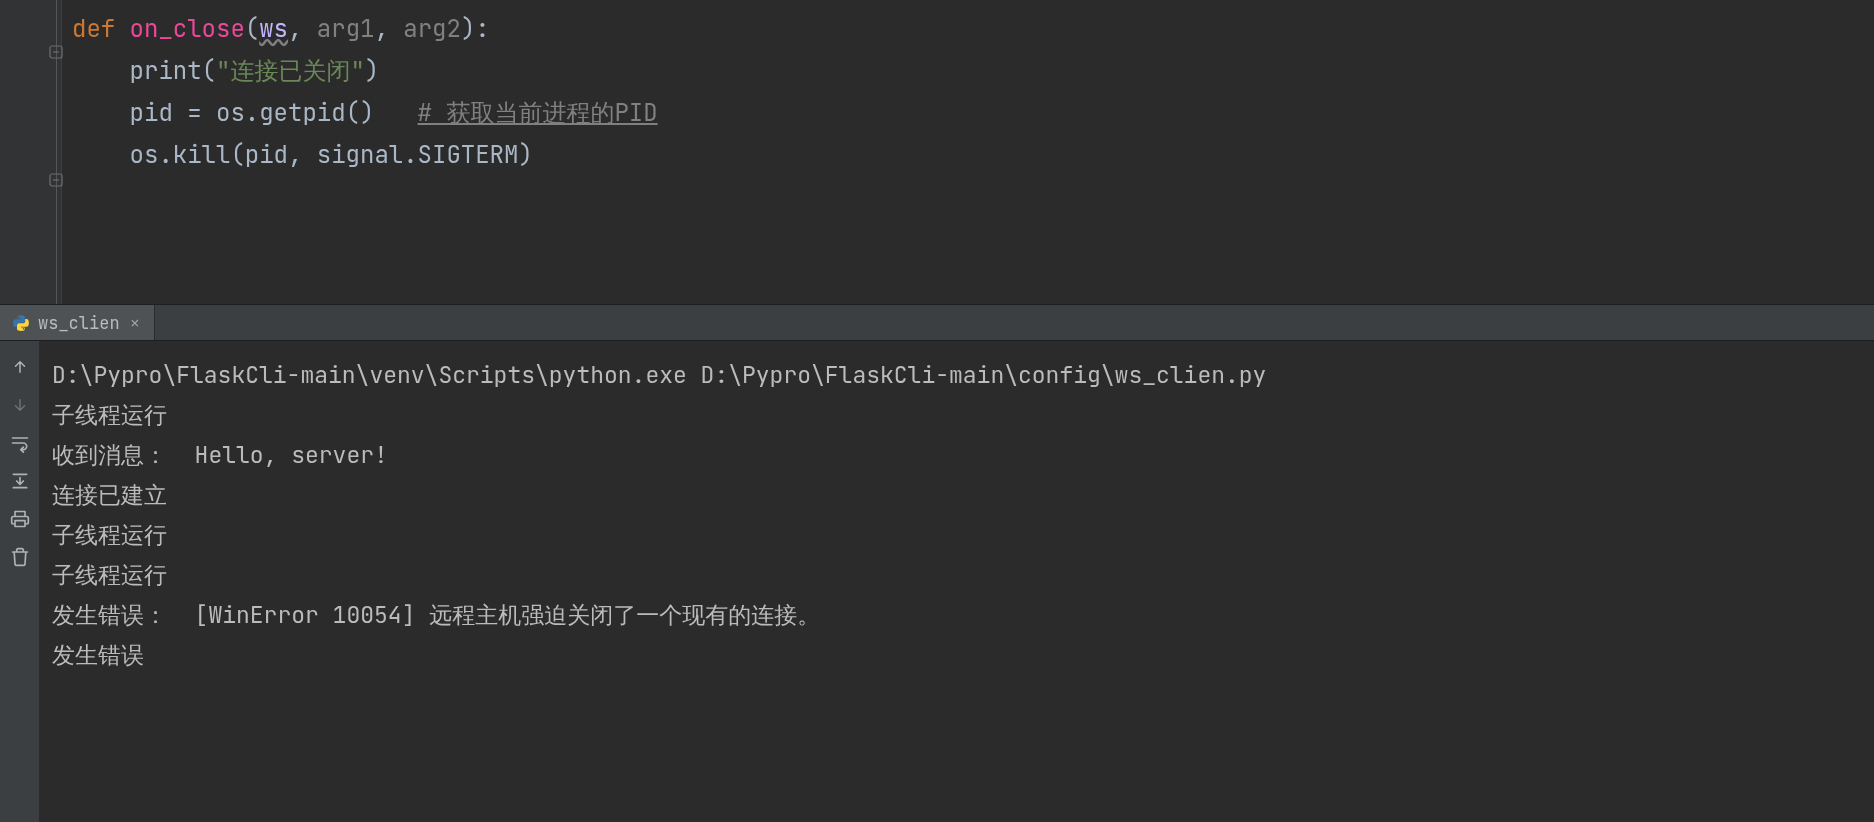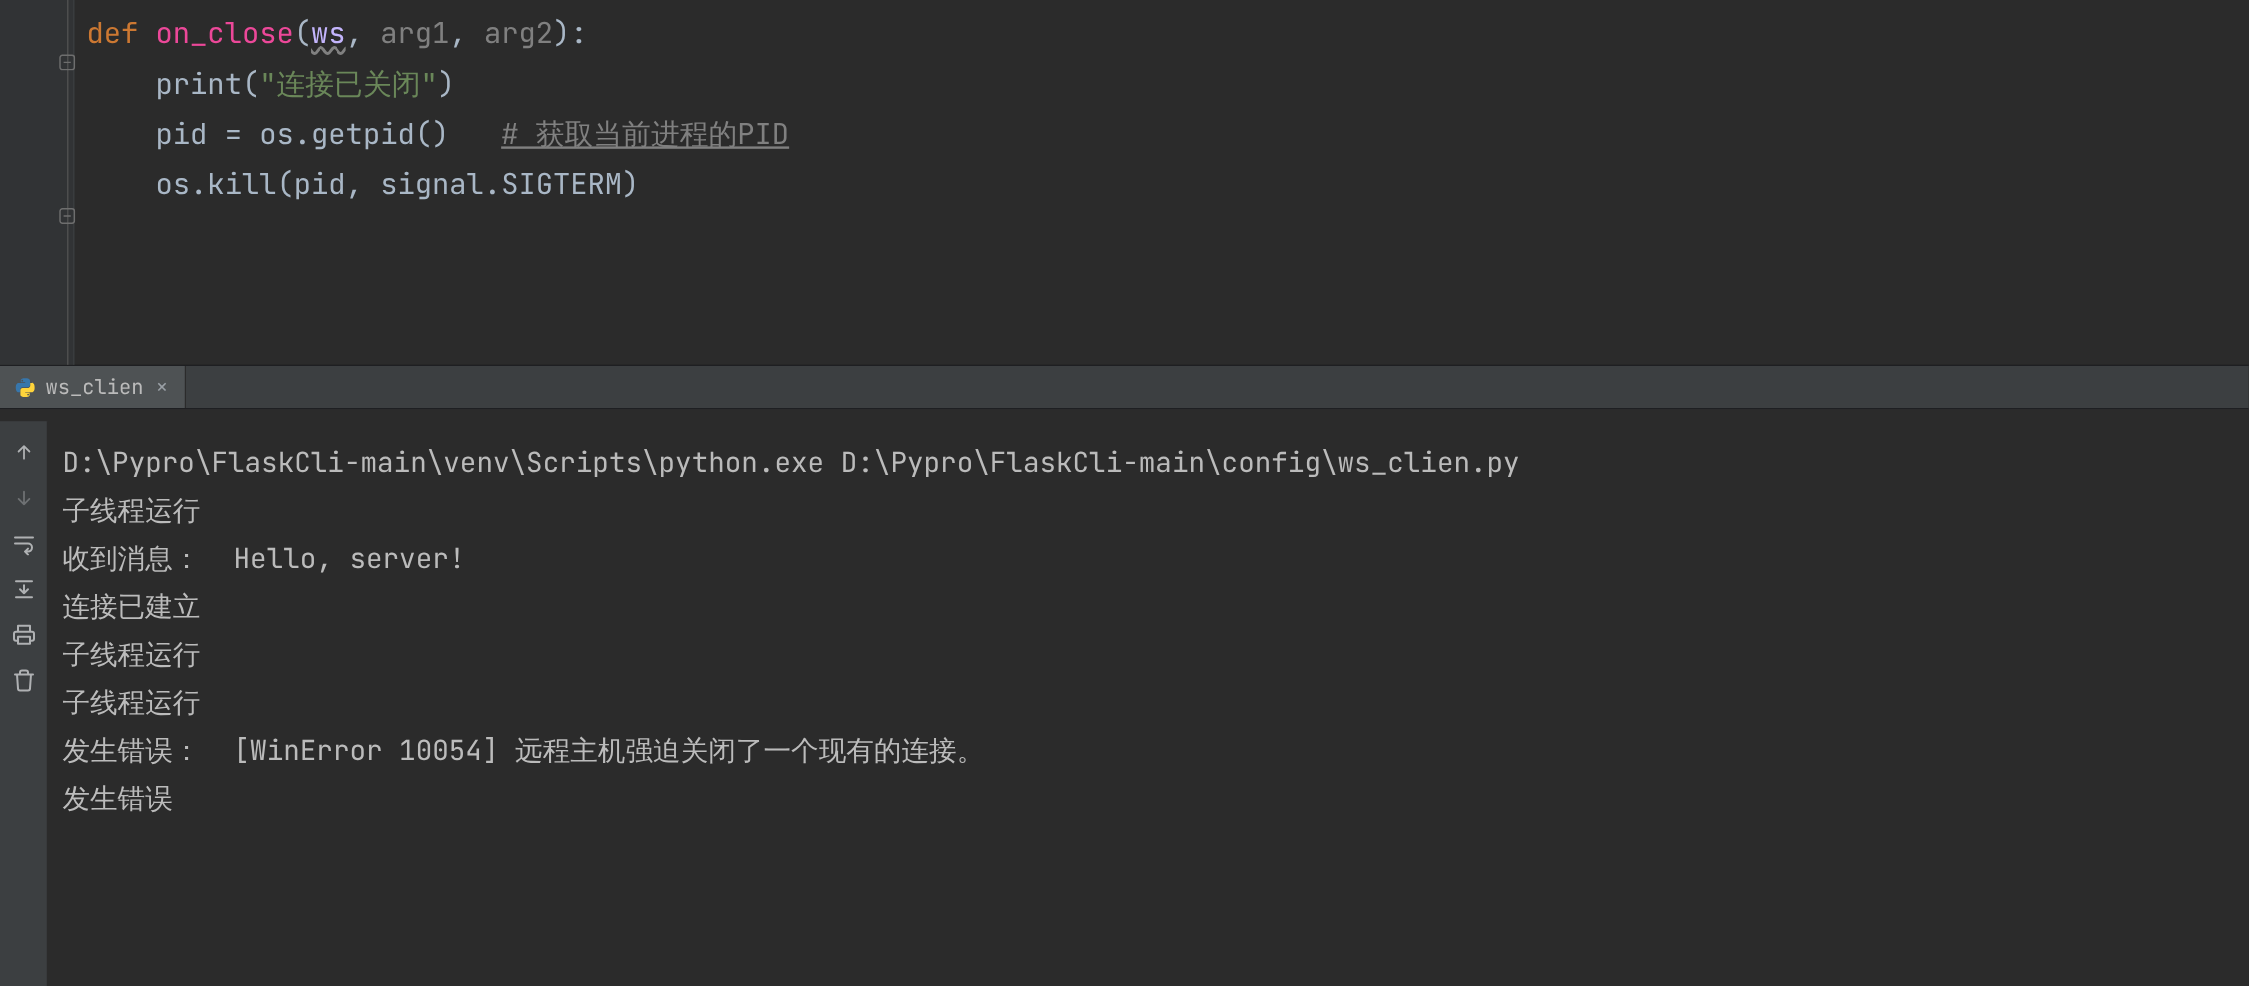--- a/index.html
+++ b/index.html
@@ -59,21 +59,20 @@
   .code .cm { color: #808080; text-decoration: underline; }
   .code .plain { color: #a9b7c6; }
 
   
   .tool {
     flex: 1;
     display: flex;
     flex-direction: column;
     border-top: 1px solid #1e1f22;
     background: #2b2b2b;
-    gap: 10px;
   }
   .tool-tabs {
     height: 36px;
     background: #3c3f41;
     display: flex;
     align-items: stretch;
     border-bottom: 1px solid #1e1f22;
   }
   .tool-tab {
     display: flex;

